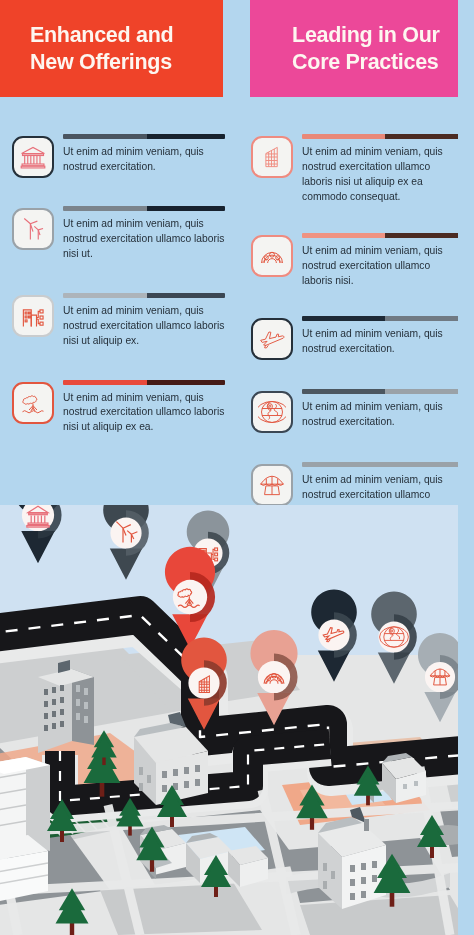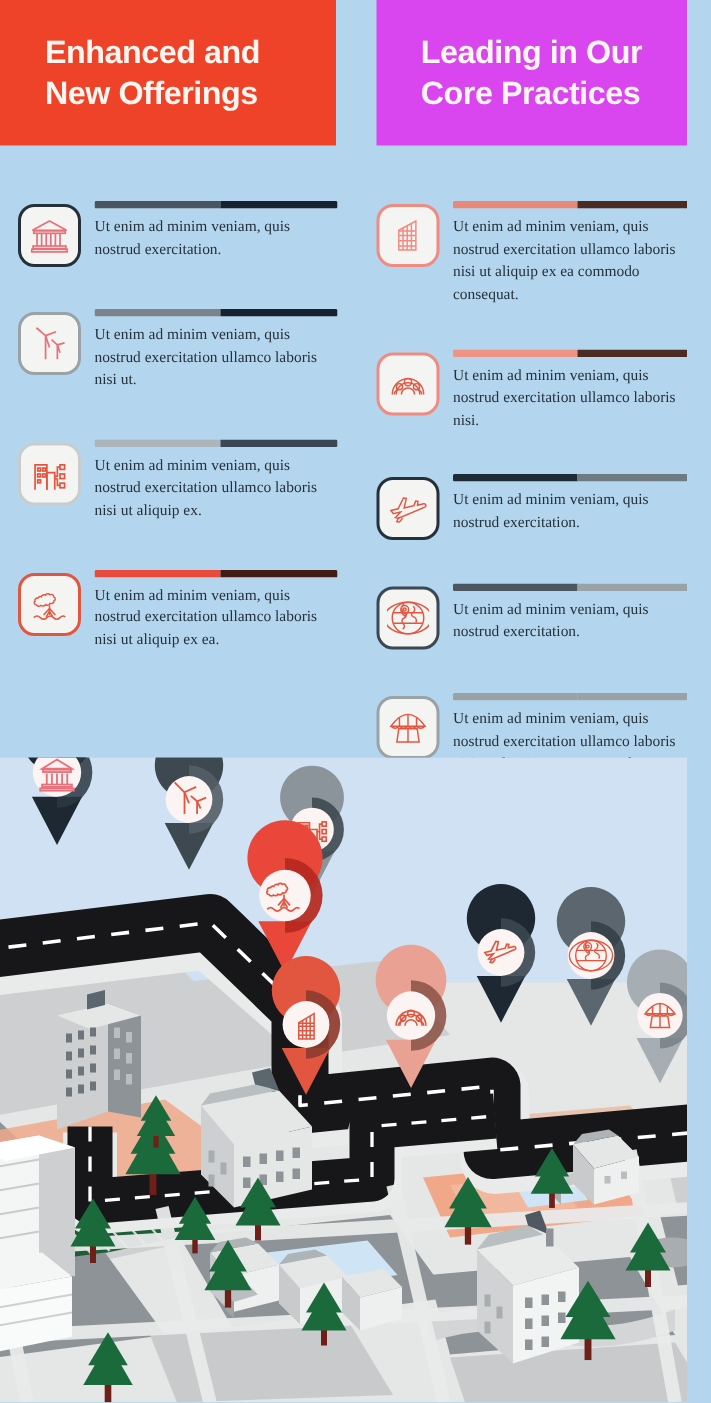--- a/index.html
+++ b/index.html
@@ -8,38 +8,38 @@
     font-family: "Liberation Sans", sans-serif;
     background: #b3d6ee;
     overflow: hidden;
   }
   .page { position: relative; width: 458px; height: 935px; overflow: hidden; background: #b3d6ee; }
 
   
   .header { display: flex; width: 474px; height: 97px; }
   .header-half { flex: 1 1 50%; display: flex; align-items: center; padding: 0 0 0 30px; }
   .header-left { background: #ef4329; }
-  .header-right { background: #d946ef; padding-left: 30px; margin-left: 27px; }
+  .header-right { background: #ec4899; padding-left: 42px; margin-left: 27px; }
   .header-title {
     color: #fdf6f0; font-size: 21.5px; font-weight: bold;
     line-height: 1.22; letter-spacing: -0.3px; white-space: pre-line;
   }
 
   
   .columns { position: absolute; top: 97px; left: 0; width: 474px; display: flex; }
   .col { width: 237px; padding: 36px 12px 0 12px; }
   .col-right { padding-left: 14px; }
 
   .item { display: flex; align-items: flex-start; margin-bottom: 27px; }
   .item-icon {
     flex: 0 0 auto; width: 42px; height: 42px; border-radius: 11px;
     background: #f4f4f2; display: flex; align-items: center; justify-content: center;
     margin-top: 3px;
   }
-  .item-body { margin-left: 9px; flex: 1 1 auto; padding-top: 1px; font-family: Liberation Serif, serif; }
+  .item-body { margin-left: 9px; flex: 1 1 auto; padding-top: 1px; }
   .bar { height: 5px; width: 100%; display: flex; border-radius: 1px; overflow: hidden; margin-bottom: 6px; }
   .bar-seg-a { flex: 0 0 52%; }
   .bar-seg-b { flex: 1 1 auto; }
   .item-text { font-size: 10.3px; line-height: 1.45; color: #25303a; }
 
   
   .map { position: absolute; left: 0; bottom: 0; width: 474px; height: 430px; }
   .map svg { display: block; }
 </style>
 </head>

